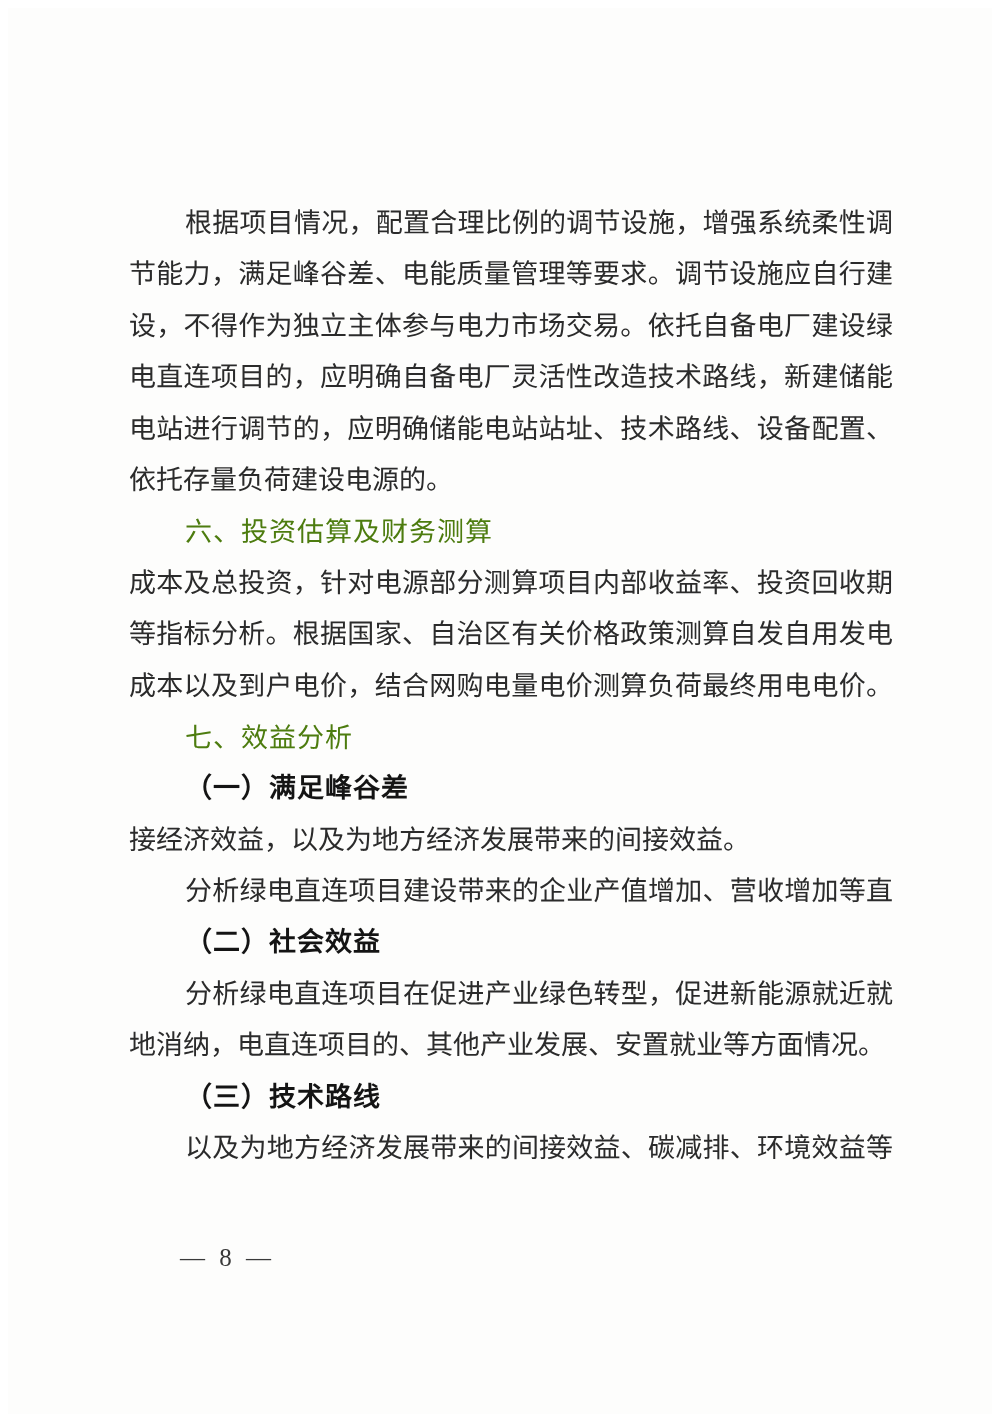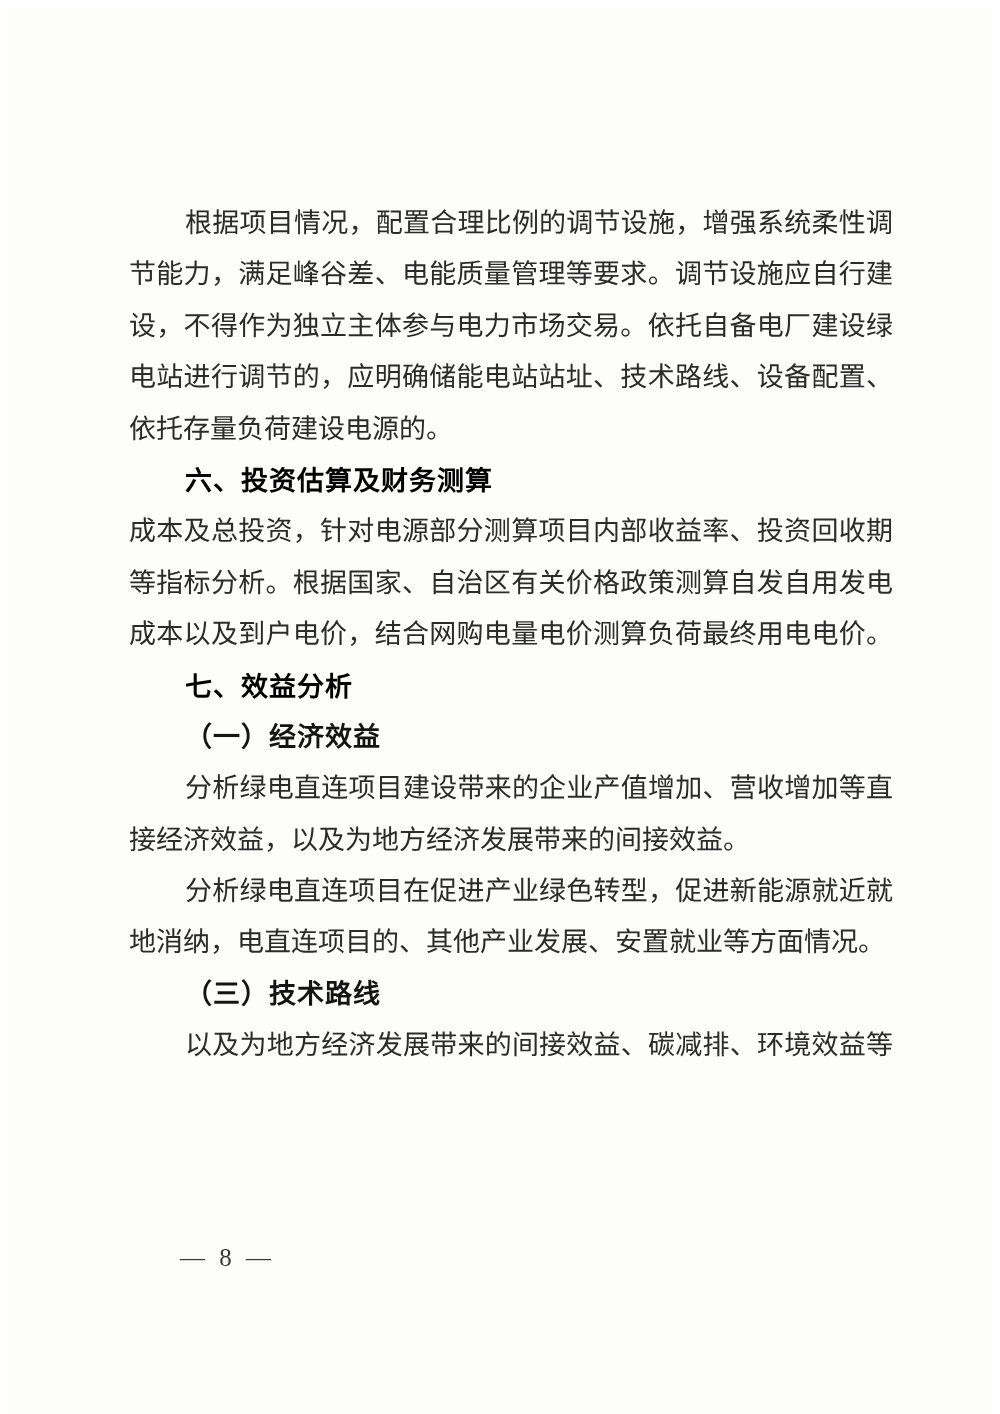--- a/index.html
+++ b/index.html
@@ -25,23 +25,23 @@
     line-height: 47.4px;
     font-size: 27px;
     text-align: justify;
     text-justify: inter-character;
     overflow: hidden;
   }
   .line.stretch { text-align-last: justify; }
   .line.first { padding-left: 56px; }
   .line.h1 {
     font-family: "DejaVu Sans", "Liberation Sans", sans-serif;
-    font-weight: 700;
+    font-weight: 400;
     font-size: 27px;
-    color: #000000;
+    color: #4d7c0f;
     padding-left: 56px;
     letter-spacing: 1px;
   }
   .line.h2 {
     font-family: "Liberation Serif", "DejaVu Serif", serif;
     font-weight: 700;
     font-size: 27px;
     color: #141414;
     padding-left: 56px;
     letter-spacing: 1px;
@@ -58,29 +58,31 @@
   }
 </style>
 </head>
 <body>
 
 <div class="page">
   <main class="content">
       <div class="line first stretch">根据项目情况，配置合理比例的调节设施，增强系统柔性调</div>
       <div class="line stretch">节能力，满足峰谷差、电能质量管理等要求。调节设施应自行建</div>
       <div class="line stretch">设，不得作为独立主体参与电力市场交易。依托自备电厂建设绿</div>
+      <div class="line stretch">电直连项目的，应明确自备电厂灵活性改造技术路线，新建储能</div>
       <div class="line stretch">电站进行调节的，应明确储能电站站址、技术路线、设备配置、</div>
       <div class="line">依托存量负荷建设电源的。</div>
       <div class="line h1">六、投资估算及财务测算</div>
       <div class="line stretch">成本及总投资，针对电源部分测算项目内部收益率、投资回收期</div>
       <div class="line stretch">等指标分析。根据国家、自治区有关价格政策测算自发自用发电</div>
       <div class="line stretch">成本以及到户电价，结合网购电量电价测算负荷最终用电电价。</div>
       <div class="line h1">七、效益分析</div>
-      <div class="line h2">（一）经济效益</div>
+      <div class="line h2">（一）满足峰谷差</div>
+      <div class="line">接经济效益，以及为地方经济发展带来的间接效益。</div>
       <div class="line first stretch">分析绿电直连项目建设带来的企业产值增加、营收增加等直</div>
-      <div class="line">接经济效益，以及为地方经济发展带来的间接效益。</div>
+      <div class="line h2">（二）社会效益</div>
       <div class="line first stretch">分析绿电直连项目在促进产业绿色转型，促进新能源就近就</div>
       <div class="line">地消纳，电直连项目的、其他产业发展、安置就业等方面情况。</div>
       <div class="line h2">（三）技术路线</div>
       <div class="line first stretch">以及为地方经济发展带来的间接效益、碳减排、环境效益等方</div>
     </main>
   <div class="page-number">— 8 —</div>
 </div>
 
 </body></html>

